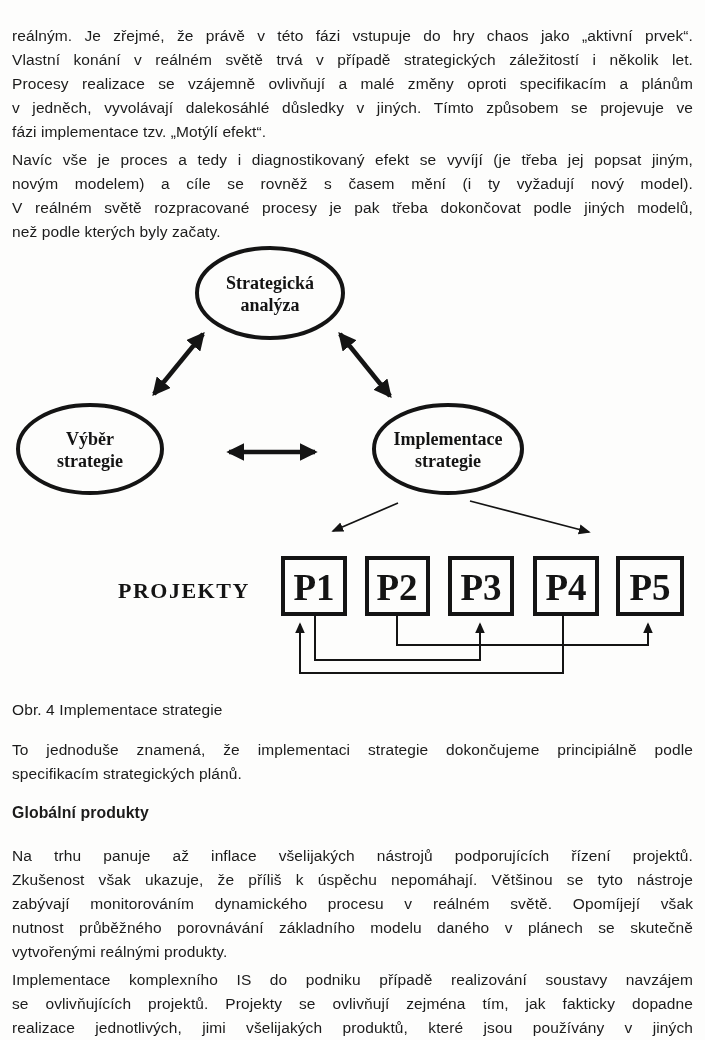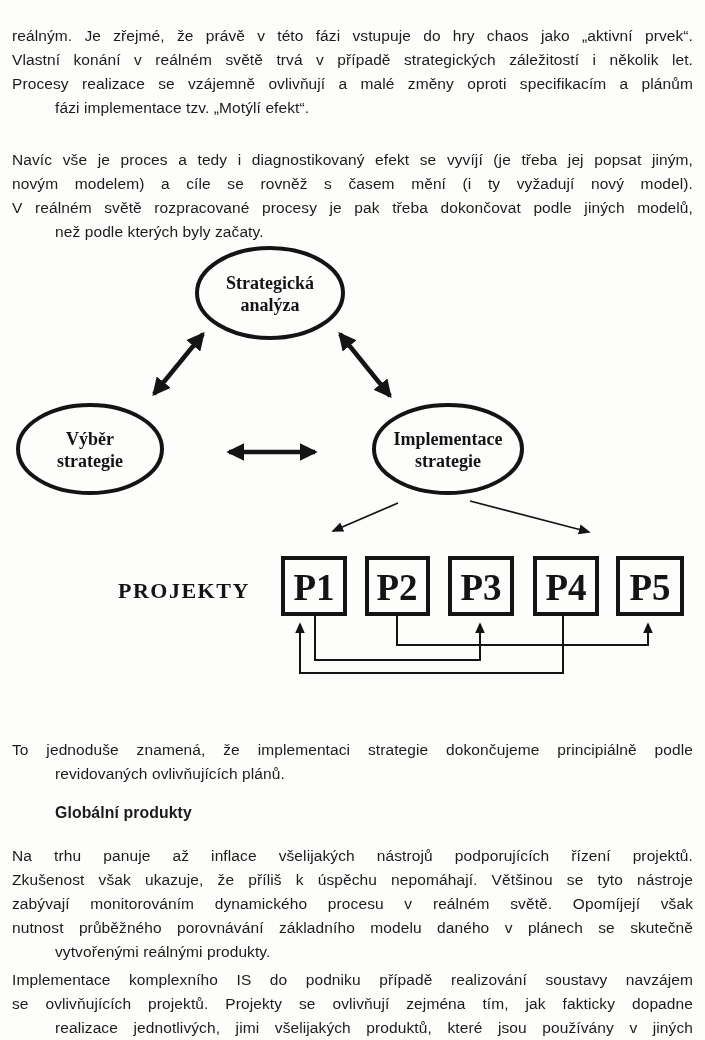--- a/index.html
+++ b/index.html
@@ -10,21 +10,21 @@
   }
   .textblock{
     position:absolute;left:12px;width:681px;
     font-size:15.5px;line-height:24px;letter-spacing:0.1px;
     color:#1b1b1b;
   }
   .textblock .line{
     height:24px;overflow:hidden;white-space:nowrap;
     text-align:justify;text-align-last:justify;text-justify:inter-word;
   }
-  .textblock .line:last-child{text-align-last:left;margin-left:43px;}
+  .textblock .line:last-child{text-align-last:left;}
   .textblock.cut .line:last-child{text-align-last:justify;}
   .caption{font-size:15.5px;line-height:24px;}
   .heading{font-weight:bold;font-size:15.8px;line-height:24px;}
   svg text{fill:#141414;}
   .nodelabel{
     font-family:"Liberation Serif","DejaVu Serif",serif;
     font-weight:bold;font-size:18px;text-anchor:middle;
   }
   .pbox-label{
     font-family:"Liberation Serif","DejaVu Serif",serif;
@@ -37,20 +37,21 @@
 </style>
 </head>
 <body>
 
 <div class="sheet">
 
   <div class="textblock" style="top:24px">
     <div class="line">reálným. Je zřejmé, že právě v této fázi vstupuje do hry chaos jako „aktivní prvek“.</div>
     <div class="line">Vlastní konání v reálném světě trvá v případě strategických záležitostí i několik let.</div>
     <div class="line">Procesy realizace se vzájemně ovlivňují a malé změny oproti specifikacím a plánům</div>
+    <div class="line">v jedněch, vyvolávají dalekosáhlé důsledky v jiných. Tímto způsobem se projevuje ve</div>
     <div class="line">fázi implementace tzv. „Motýlí efekt“.</div>
   </div>
 
   <div class="textblock" style="top:148px">
     <div class="line">Navíc vše je proces a tedy i diagnostikovaný efekt se vyvíjí (je třeba jej popsat jiným,</div>
     <div class="line">novým modelem) a cíle se rovněž s časem mění (i ty vyžadují nový model).</div>
     <div class="line">V reálném světě rozpracované procesy je pak třeba dokončovat podle jiných modelů,</div>
     <div class="line">než podle kterých byly začaty.</div>
   </div>
 
@@ -97,24 +98,27 @@
     <text class="pbox-label" x="397" y="600" stroke="none">P2</text>
     <text class="pbox-label" x="481" y="600" stroke="none">P3</text>
     <text class="pbox-label" x="566" y="600" stroke="none">P4</text>
     <text class="pbox-label" x="650" y="600" stroke="none">P5</text>
 
     <path d="M397 614 V645 H648 V624" stroke-width="2" marker-end="url(#mConn)"></path>
     <path d="M315 614 V660 H480 V624" stroke-width="2" marker-end="url(#mConn)"></path>
     <path d="M563 614 V673 H300 V624" stroke-width="2" marker-end="url(#mConn)"></path>
   </svg>
 
+  <div class="textblock caption" style="top:698px">
+    <div class="line" style="text-align-last:left">Obr. 4 Implementace strategie</div>
+  </div>
 
   <div class="textblock" style="top:738px">
     <div class="line">To jednoduše znamená, že implementaci strategie dokončujeme principiálně podle</div>
-    <div class="line">revidovaných ovlivňujících plánů.</div>
+    <div class="line">specifikacím strategických plánů.</div>
   </div>
 
   <div class="textblock heading" style="top:801px">
     <div class="line" style="text-align-last:left">Globální produkty</div>
   </div>
 
   <div class="textblock" style="top:844px">
     <div class="line">Na trhu panuje až inflace všelijakých nástrojů podporujících řízení projektů.</div>
     <div class="line">Zkušenost však ukazuje, že příliš k úspěchu nepomáhají. Většinou se tyto nástroje</div>
     <div class="line">zabývají monitorováním dynamického procesu v reálném světě. Opomíjejí však</div>

